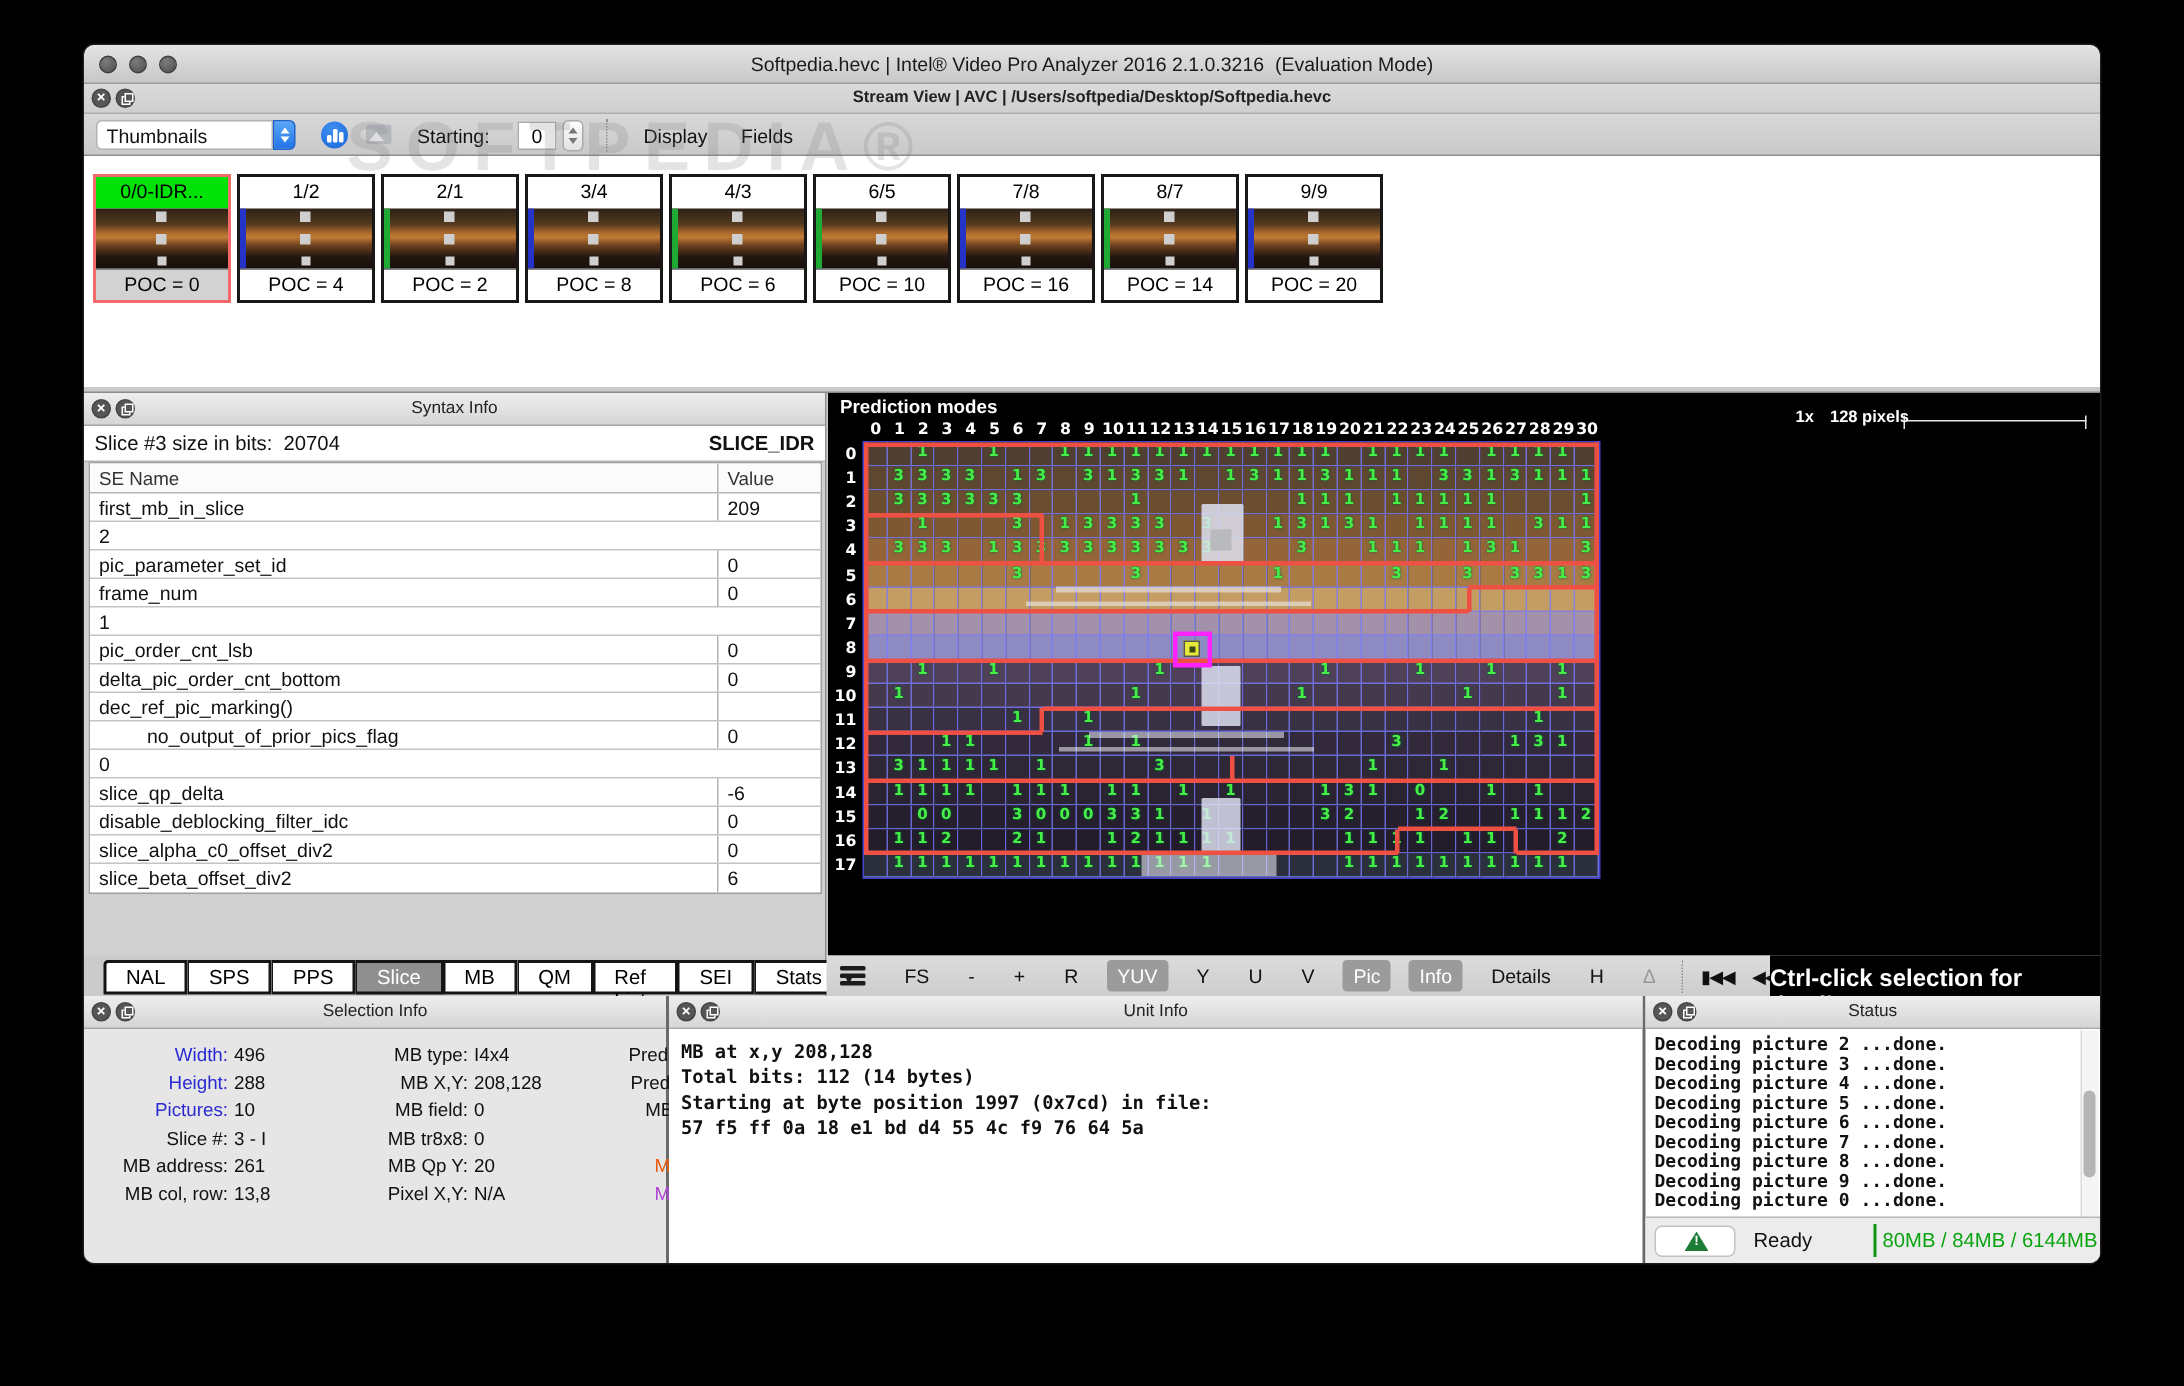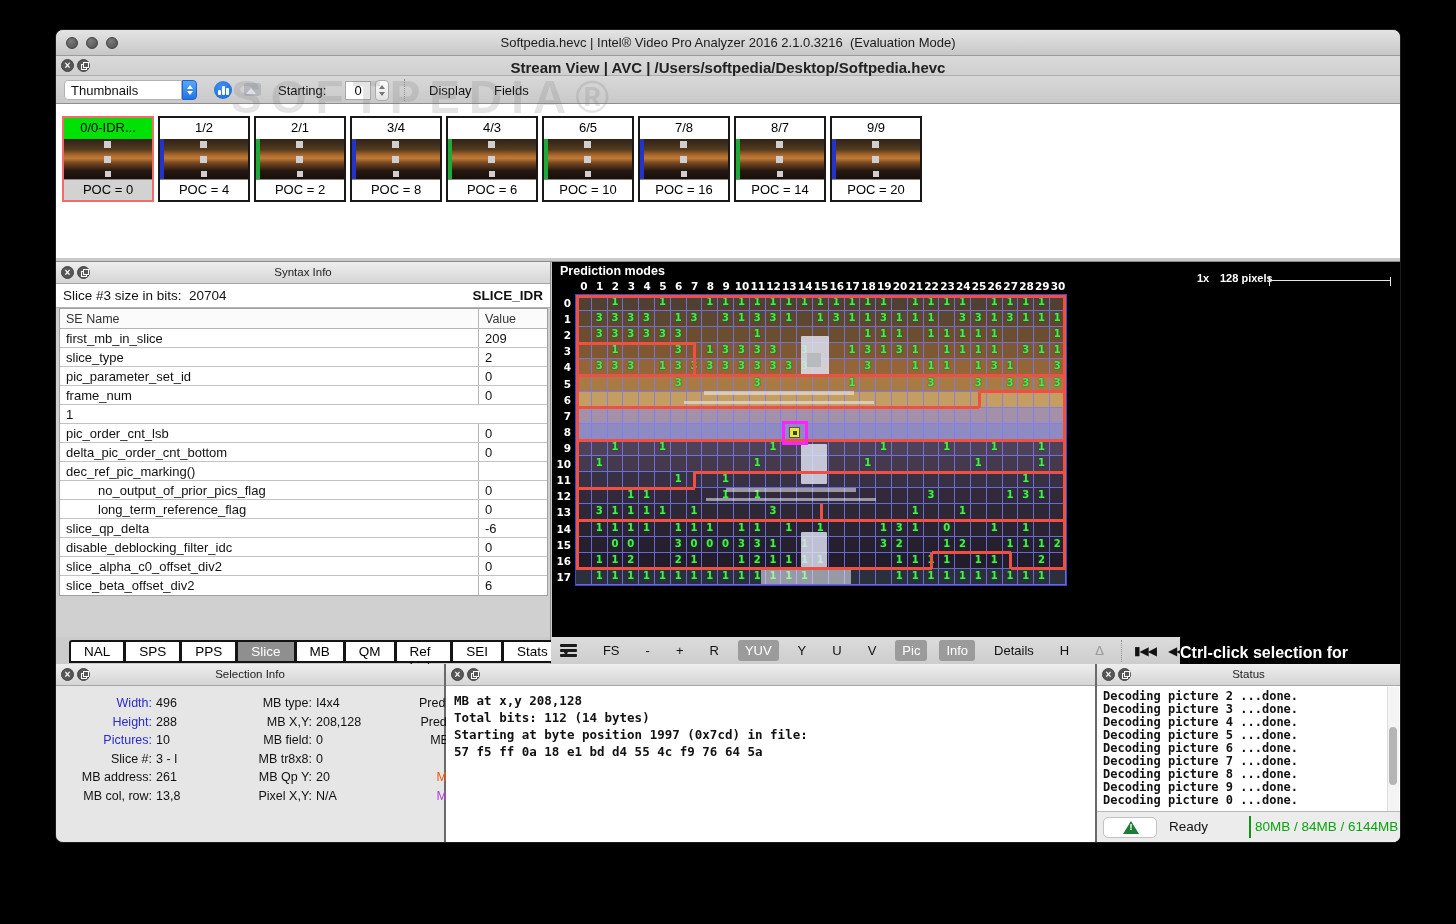--- a/index.html
+++ b/index.html
@@ -7,21 +7,21 @@
 
   #window { position:absolute; left:56px; top:30px; width:1344px; height:812px; background:#cccccc; border-radius:7px; overflow:hidden; box-shadow:0 0 0 1px #1c1c1c; }
 
   
   .titlebar { position:absolute; left:0; top:0; width:100%; height:26px; background:linear-gradient(#e4e4e4,#c7c7c7); border-bottom:1px solid #9b9b9b; }
   .tl-dot { position:absolute; top:7px; width:12px; height:12px; border-radius:50%; background:radial-gradient(circle at 35% 30%, #7b7b7b, #4f4f4f); border:1px solid #3f3f3f; }
   .title-text { position:absolute; width:100%; text-align:center; top:5px; font-size:13px; color:#1a1a1a; white-space:pre; }
 
   
   .subbar { position:absolute; left:0; top:26px; width:100%; height:20px; background:linear-gradient(#dadada,#cfcfcf); border-bottom:1px solid #adadad; }
-  .subbar .crumb { position:absolute; width:100%; text-align:center; top:3px; font-size:15px; font-weight:bold; color:#222; }
+  .subbar .crumb { position:absolute; width:100%; text-align:center; top:3px; font-size:11px; font-weight:bold; color:#222; }
   .circle-ico { position:absolute; width:13px; height:13px; border-radius:50%; background:#565656; border:1px solid #454545; color:#fff; }
   .circle-ico .x { position:absolute; left:0; top:-1px; width:100%; text-align:center; font-size:10px; font-weight:bold; line-height:13px; }
   .sq1 { position:absolute; left:3px; top:4px; width:6px; height:6px; border:1px solid #fff; }
   .sq2 { position:absolute; left:5px; top:2px; width:6px; height:6px; border:1px solid #fff; background:#565656; }
 
   
   .toolbar { position:absolute; left:0; top:46px; width:100%; height:28px; background:linear-gradient(#d8d8d8,#c9c9c9); border-bottom:1px solid #8e8e8e; }
   .select-box { position:absolute; left:8px; top:4px; width:118px; height:20px; background:#fff; border:1px solid #b2b2b2; border-radius:4px 0 0 4px; font-size:13px; color:#111; padding:2px 6px; }
   .stepper-blue { position:absolute; left:126px; top:4px; width:15px; height:20px; background:linear-gradient(#5aa8fa,#2173e6); border-radius:0 4px 4px 0; border:1px solid #1c64cc; }
   .stp-up { position:absolute; left:4px; top:4px; width:0; height:0; border-left:3.5px solid transparent; border-right:3.5px solid transparent; border-bottom:4px solid #fff; }
@@ -304,21 +304,20 @@
         <div class="syn-thead">
           <div style="width:419px;border-right:1px solid #b5b5b5">SE Name</div>
           <div style="flex:1">Value</div>
         </div>
         <div id="syn-rows">
             <div class="syn-row">
               <div class="syn-name">first_mb_in_slice</div>
               <div class="syn-val">209</div>
             </div>
             <div class="syn-row">
-              <div class="syn-name">slice_type</div>
               <div class="syn-val">2</div>
             </div>
             <div class="syn-row">
               <div class="syn-name">pic_parameter_set_id</div>
               <div class="syn-val">0</div>
             </div>
             <div class="syn-row">
               <div class="syn-name">frame_num</div>
               <div class="syn-val">0</div>
             </div>
@@ -335,21 +334,20 @@
             </div>
             <div class="syn-row">
               <div class="syn-name">dec_ref_pic_marking()</div>
               <div class="syn-val"></div>
             </div>
             <div class="syn-row">
               <div class="syn-name ind">no_output_of_prior_pics_flag</div>
               <div class="syn-val">0</div>
             </div>
             <div class="syn-row">
-              <div class="syn-name ind">long_term_reference_flag</div>
               <div class="syn-val">0</div>
             </div>
             <div class="syn-row">
               <div class="syn-name">slice_qp_delta</div>
               <div class="syn-val">-6</div>
             </div>
             <div class="syn-row">
               <div class="syn-name">disable_deblocking_filter_idc</div>
               <div class="syn-val">0</div>
             </div>
@@ -1607,20 +1605,21 @@
 
     <div class="panel" id="p-unit">
       <div class="phead">
         <span class="circle-ico" style="left:5px;top:4px">
             <span class="x">×</span>
           </span>
         <span class="circle-ico" style="left:21px;top:4px">
             <span class="sq1"></span>
             <span class="sq2"></span>
           </span>
+        <div class="ptitle">Unit Info</div>
       </div>
       <div class="mono-lines" id="unit-lines">MB at x,y 208,128
 Total bits: 112 (14 bytes)
 Starting at byte position 1997 (0x7cd) in file:
 57 f5 ff 0a 18 e1 bd d4 55 4c f9 76 64 5a</div>
     </div>
 
     <div class="panel" id="p-status">
       <div class="phead">
         <span class="circle-ico" style="left:5px;top:4px">

